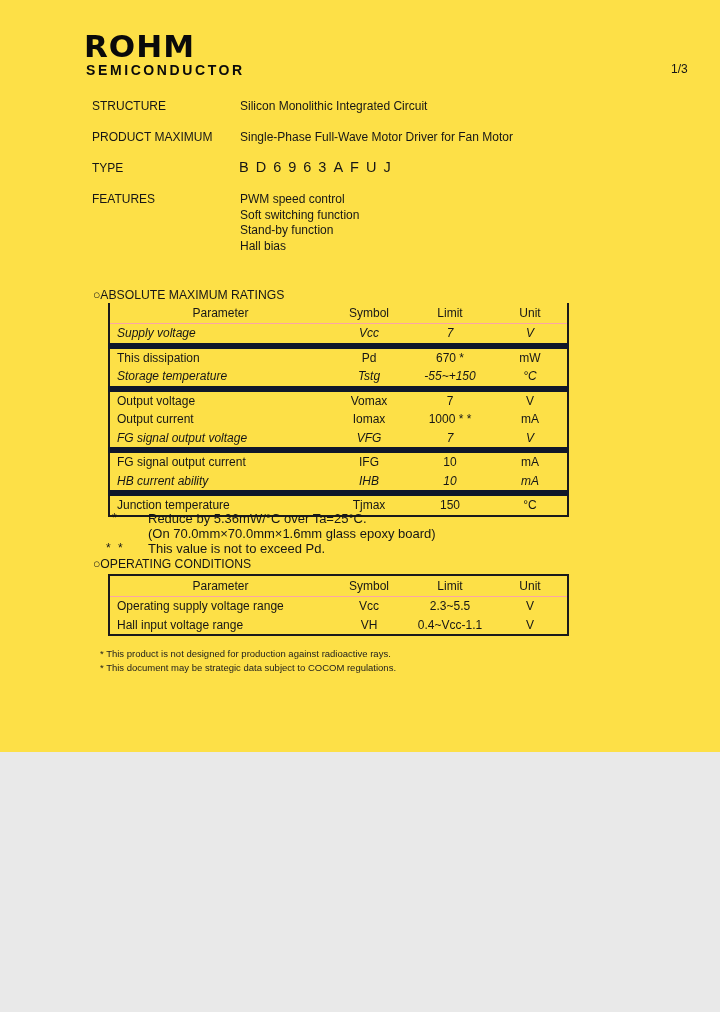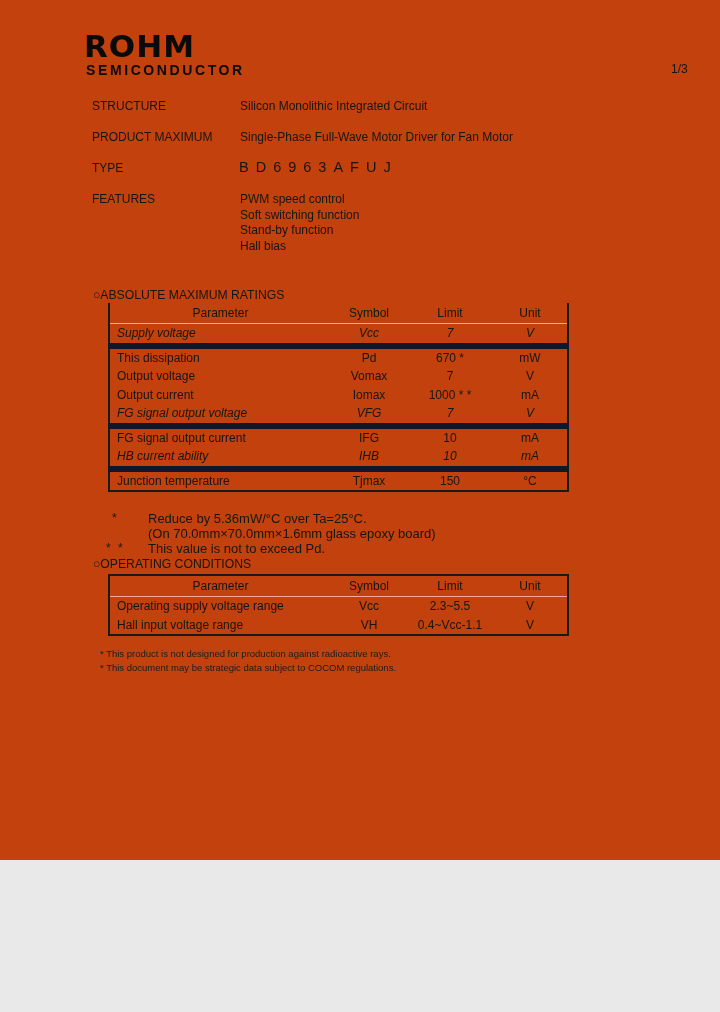--- a/index.html
+++ b/index.html
@@ -3,22 +3,22 @@
 <meta charset="utf-8">
 <style>
   html,body{margin:0;padding:0;}
   body{
     background:#e9e9e9;
     font-family:"Liberation Sans","DejaVu Sans",sans-serif;
     -webkit-font-smoothing:antialiased;
   }
   .page{
     position:relative;
-    width:720px;height:860px;
-    background:#c2410c;
+    width:720px;height:752px;
+    background:#fde047;
     color:#161616;
     overflow:hidden;
   }
   .abs{position:absolute;white-space:nowrap;}
 
   
   .logo-brand{
     left:84px;top:33px;
     font-family:"DejaVu Sans",sans-serif;
     font-weight:bold;
@@ -138,20 +138,26 @@
         <td>Vcc</td>
         <td>7</td>
         <td>V</td>
       </tr>
       <tr>
         <td class="cell-param">This dissipation</td>
         <td>Pd</td>
         <td>670 *</td>
         <td>mW</td>
       </tr>
+      <tr class="group-end">
+        <td class="cell-param">Storage temperature</td>
+        <td>Tstg</td>
+        <td>-55~+150</td>
+        <td>°C</td>
+      </tr>
       <tr>
         <td class="cell-param">Output voltage</td>
         <td>Vomax</td>
         <td>7</td>
         <td>V</td>
       </tr>
       <tr>
         <td class="cell-param">Output current</td>
         <td>Iomax</td>
         <td>1000 * *</td>

